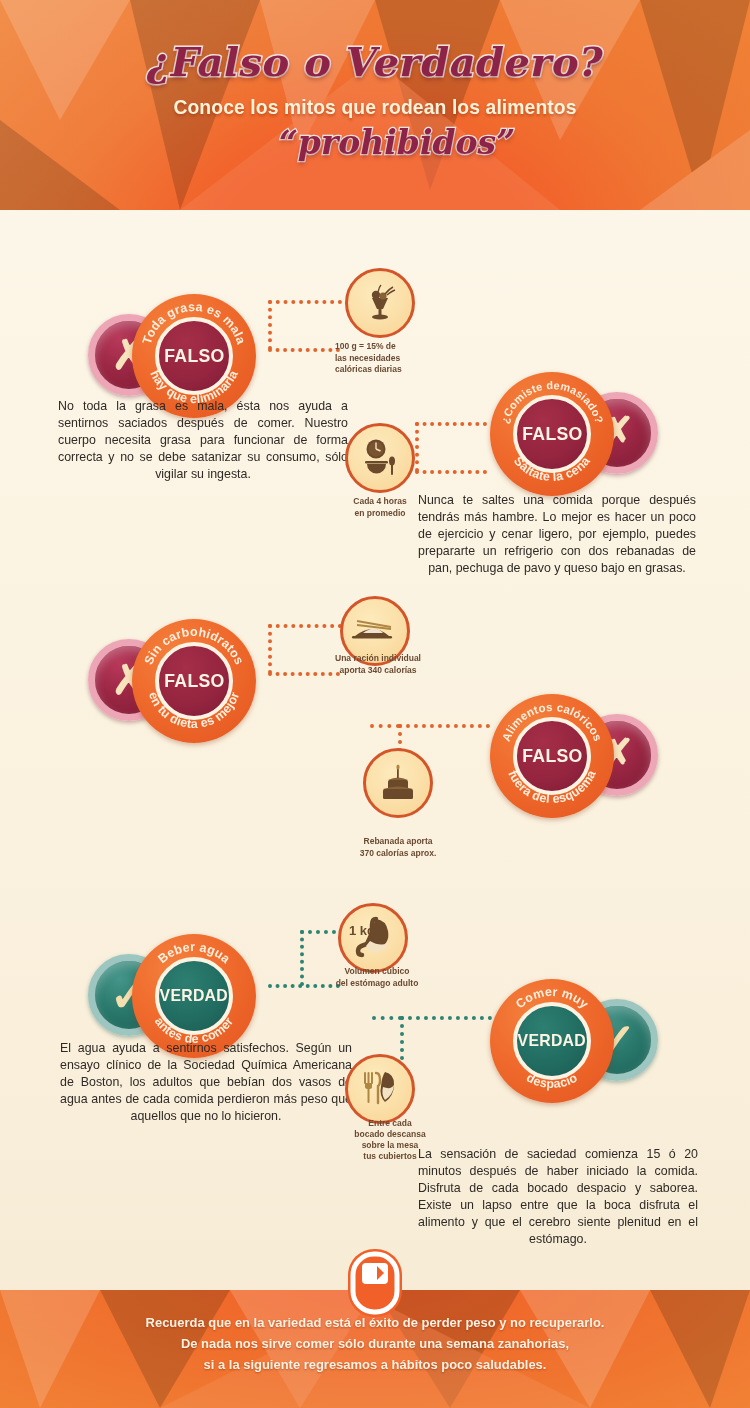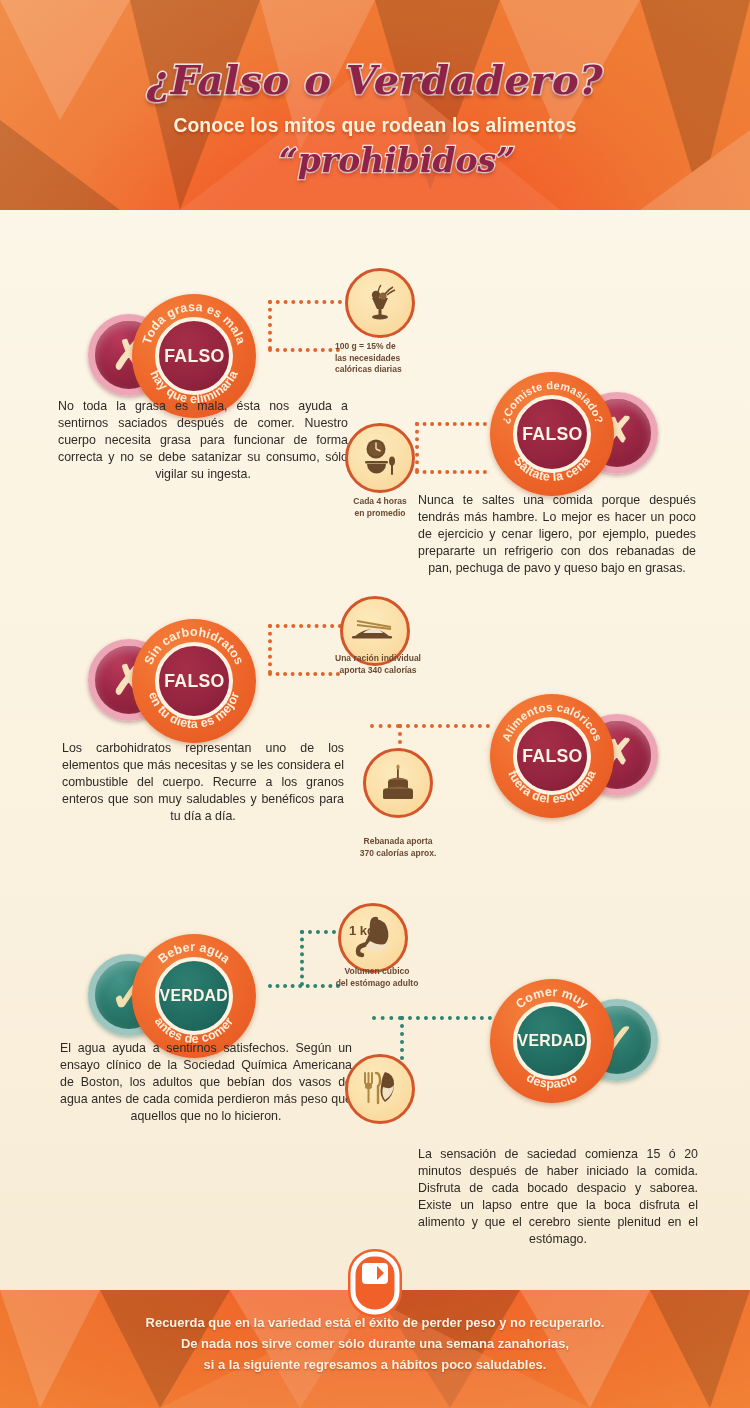--- a/index.html
+++ b/index.html
@@ -20,21 +20,21 @@
   .header {
     position: absolute; top:0; left:0; width:750px; height:210px;
     background:
       linear-gradient(135deg, rgba(255,255,255,.10) 0%, rgba(0,0,0,0) 40%),
       radial-gradient(ellipse at 50% 120%, #f2602a 0%, #f2602a 30%, #ef7733 60%, #f08236 100%);
     overflow:hidden;
   }
   .poly { position:absolute; opacity:.16; }
   .hdr-inner { position:relative; z-index:3; text-align:center; }
   .title {
-    margin-top: 56px;
+    margin-top: 38px;
     font-family: "DejaVu Serif", serif;
     font-style: italic; font-weight: 700;
     font-size: 40px; letter-spacing: .5px;
     color: #8e2348;
     -webkit-text-stroke: 3px #f5e7e2;
     paint-order: stroke fill;
     text-shadow: 0 3px 4px rgba(90,20,35,.45);
   }
   .subtitle {
     margin-top: 10px;
@@ -284,21 +284,20 @@
     <svg width="52" height="46" viewBox="0 0 52 46">
       <path d="M6 28 q18 -14 34 0 z" fill="#6b4a2b"></path>
       <path d="M14 25 q12 -9 20 0" fill="#efe3cf"></path>
       <rect x="3" y="28" width="40" height="2.4" rx="1.2" fill="#6b4a2b"></rect>
       <line x1="8" y1="13" x2="42" y2="19" stroke="#b08742" stroke-width="2"></line>
       <line x1="8" y1="17" x2="42" y2="21" stroke="#b08742" stroke-width="2"></line>
     </svg>
   </div>
   <div class="icon-caption" style="left:313px; top:653px;">Una  ración individual<br>aporta 340 calorías</div>
 
-  <div class="para" style="left:62px; top:740px; width:282px;">Los carbohidratos representan uno de los elementos que más necesitas y se les considera el combustible del cuerpo. Recurre a los granos enteros que son muy saludables y benéficos para tu día a día.</div>
 
   <div class="badge right" style="left:490px; top:690px;">
     <div class="mark mark-x">
         <span class="glyph">✗</span>
       </div>
     <div class="seal">
       <svg class="arc" viewBox="0 0 124 124">
         <path id="a4t" d="M 17,62 A 45,45 0 0 1 107,62" fill="none"></path>
         <path id="a4b" d="M 15,62 A 47,47 0 0 0 109,62" fill="none"></path>
         <text><textPath href="#a4t" startOffset="50%" text-anchor="middle" style="font-size:11.5px">Alimentos calóricos</textPath></text>
@@ -381,20 +380,21 @@
   <div class="icon-circle" style="left:345px; top:1054px;">
     <svg width="46" height="44" viewBox="0 0 46 44">
       <path d="M8 6 v10 M11.5 6 v10 M15 6 v10" stroke="#b08742" stroke-width="2" stroke-linecap="round"></path>
       <path d="M8 16 h7 v4 q0 2 -3.5 2 q-3.5 0 -3.5 -2 z" fill="#b08742"></path>
       <rect x="10.5" y="21" width="2" height="15" rx="1" fill="#b08742"></rect>
       <path d="M19 6 q4 0 4 7 q0 5 -2 6 v17" stroke="#b08742" stroke-width="2.4" fill="none" stroke-linecap="round"></path>
       <path d="M28 5 q9 2 9 12 q0 12 -9 18 q-6 -6 -4 -16 q1 -10 4 -14 z" fill="#6b4a2b"></path>
       <path d="M26 20 q8 3 11 -2 q-1 10 -9 15 q-4 -6 -2 -13 z" fill="#f3e3c4"></path>
     </svg>
   </div>
+  <div class="icon-caption" style="left:325px; top:1118px; line-height:11px;">Entre cada<br>bocado descansa<br>sobre la mesa<br>tus cubiertos</div>
 
   <div class="para" style="left:418px; top:1146px; width:280px;">La sensación de saciedad comienza 15 ó 20 minutos después de haber iniciado la comida. Disfruta de cada bocado despacio y saborea. Existe un lapso entre que la boca disfruta el alimento y que el cerebro siente plenitud en el estómago.</div>
 
   <svg class="scale-icon" viewBox="0 0 64 74">
     <rect x="5" y="3" width="54" height="68" rx="26" fill="#f2602a"></rect>
     <rect x="10" y="8" width="44" height="58" rx="21" fill="none" stroke="#fff" stroke-width="5"></rect>
     <rect x="19" y="17" width="26" height="21" rx="4" fill="#fff"></rect>
     <path d="M34 20 l7 7 l-7 7 z" fill="#f2602a"></path>
   </svg>
 

